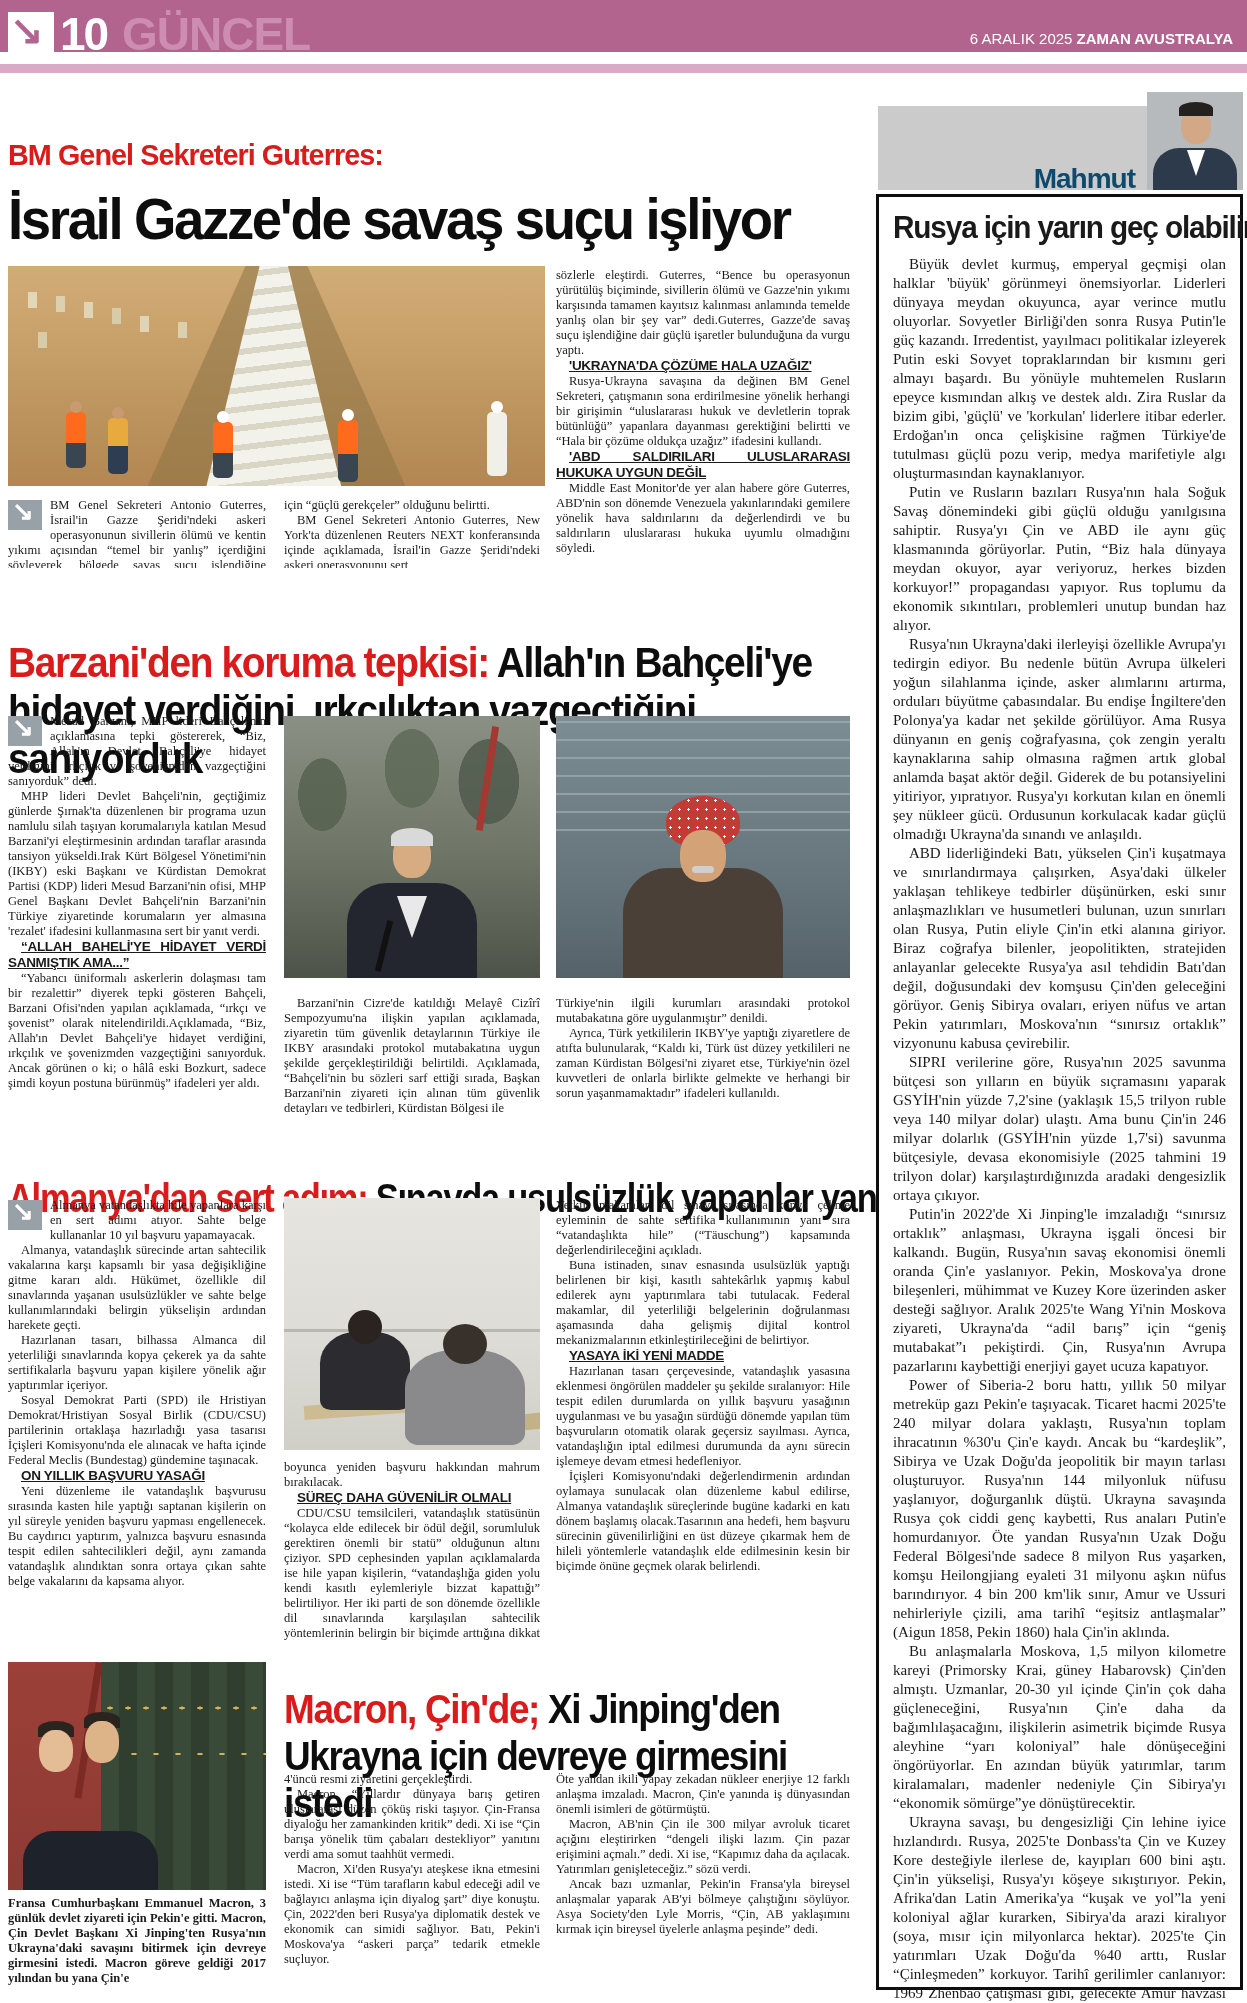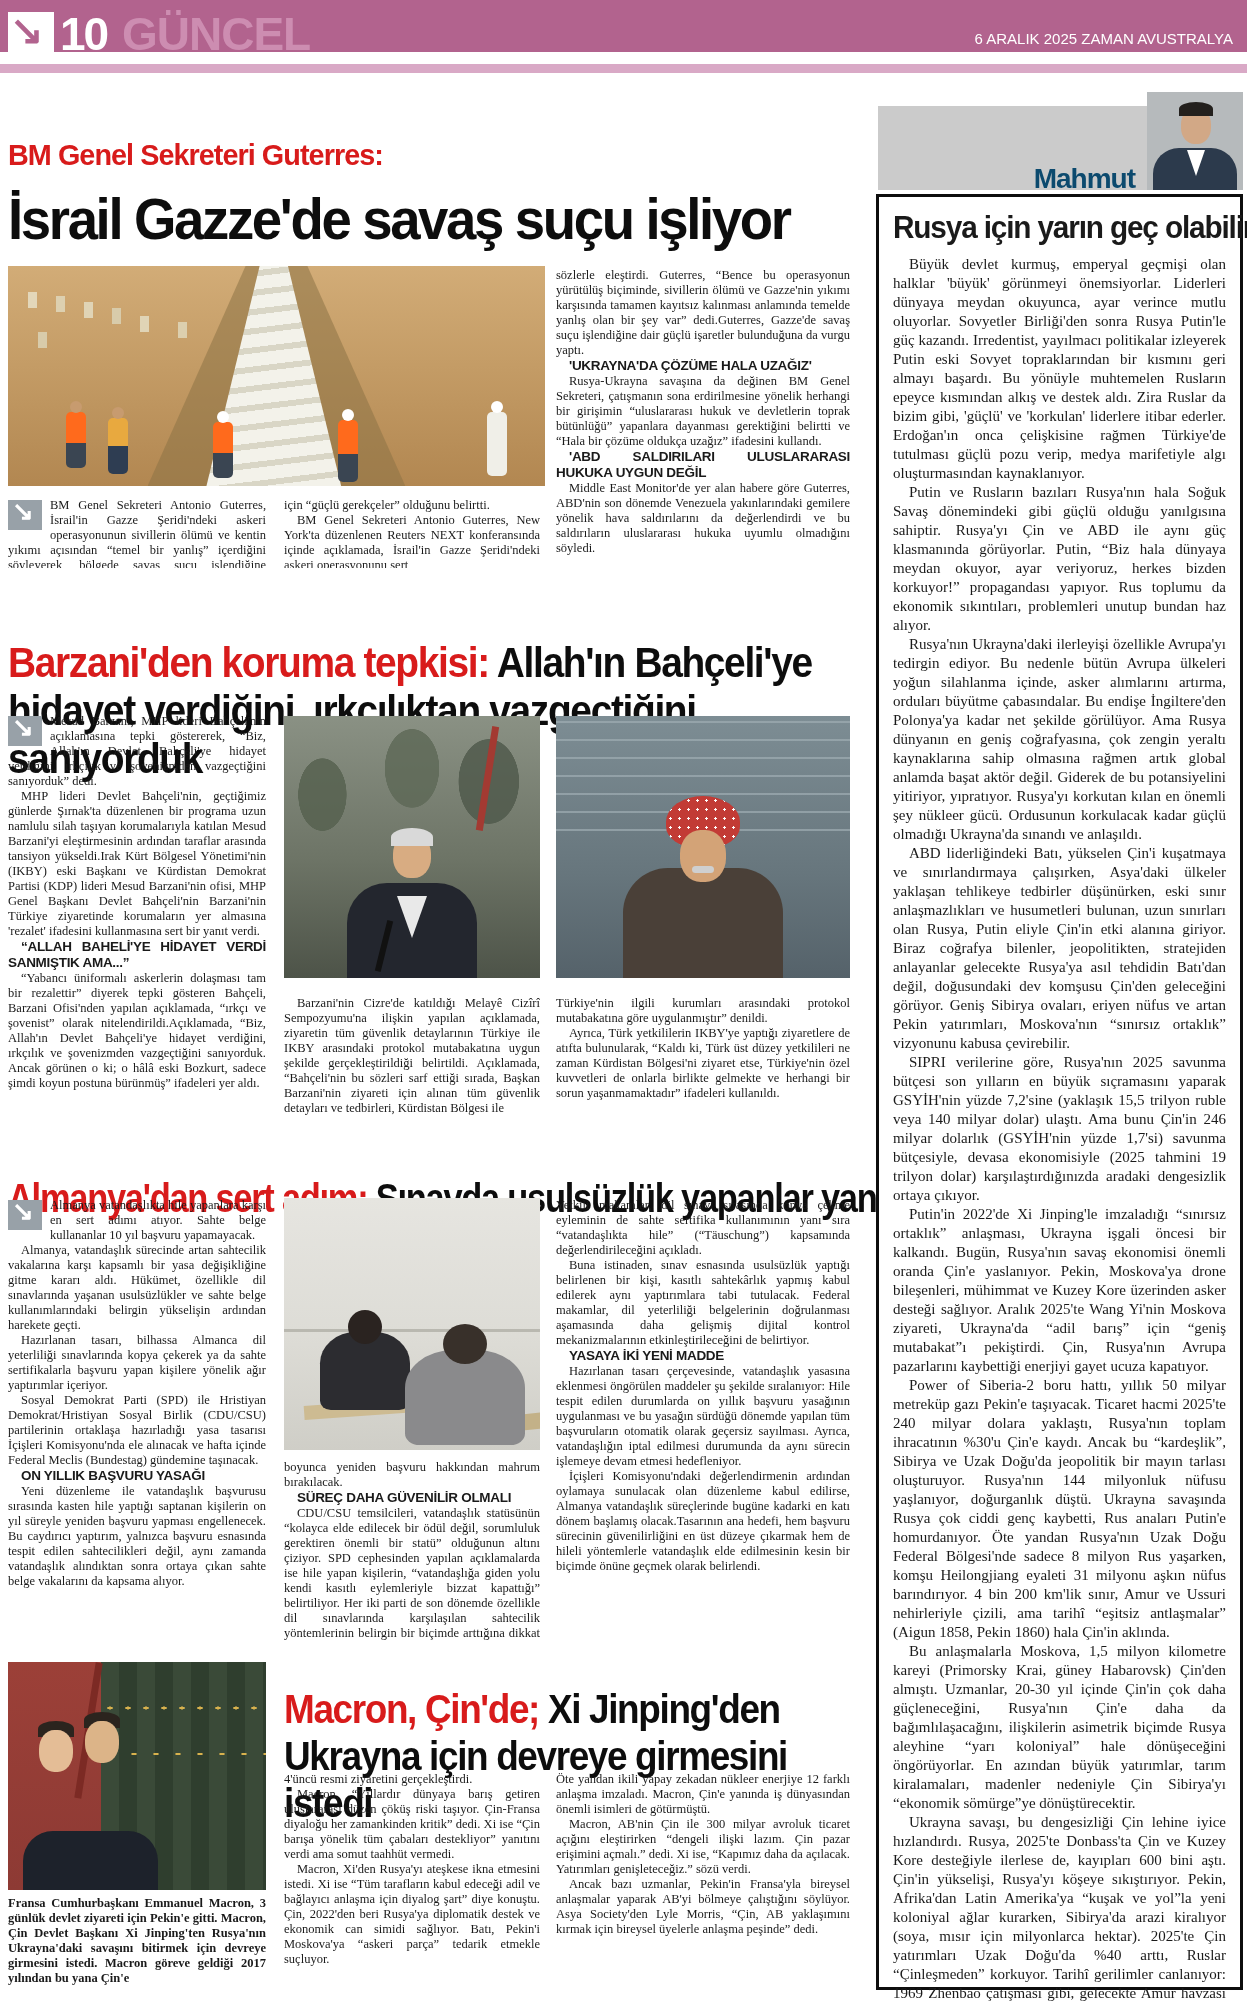--- a/index.html
+++ b/index.html
@@ -6,34 +6,34 @@
   .page{position:relative;width:1247px;height:2003px;background:#fff;overflow:hidden;
         font-family:"Liberation Serif",serif;color:#1a1a1a;}
   
   .bar{position:absolute;left:0;top:8;width:1247px;height:52px;text-align:right;}
   .strip{position:absolute;left:0;top:64px;width:1247px;height:9px;}
   .mast-logo{position:absolute;left:8px;top:12px;width:46px;height:44px;background:#fff;}
   .mast-logo::before{content:"\2198";position:absolute;left:2px;top:-4px;font:900 40px/44px "Liberation Sans",sans-serif;}
   .pgnum{position:absolute;left:60px;top:10px;font:800 46px/48px "Liberation Sans",sans-serif;color:#fff;letter-spacing:-2px;}
   .secname{position:absolute;left:122px;top:10px;font:800 46px/48px "Liberation Sans",sans-serif;letter-spacing:-1px;}
   .dateline{position:absolute;right:14px;top:30px;font:400 15px/18px "Liberation Sans",sans-serif;color:#fff;}
-  .dateline b{font-weight:400;}
+  .dateline b{font-weight:700;}
   
   .kicker{position:absolute;font:800 30px/32px "Liberation Sans",sans-serif;color:#d81b1b;
           letter-spacing:-1px;transform:scaleX(.96);transform-origin:0 0;white-space:nowrap;}
   .h-main{position:absolute;font:800 58px/60px "Liberation Sans",sans-serif;color:#0d0d0d;
           letter-spacing:-2.5px;transform:scaleX(.94);transform-origin:0 0;white-space:nowrap;}
   .h-sec{position:absolute;font:800 43px/48px "Liberation Sans",sans-serif;color:#0d0d0d;
          letter-spacing:-1.5px;transform-origin:0 0;}
   .h-sec .red{color:#d81b1b;}
   
   .col{position:absolute;font:400 12.5px/15px "Liberation Serif",serif;text-align:justify;overflow:hidden;}
   .col p{margin:0;text-indent:13px;}
   .col p.noind{text-indent:0;}
-  .sh{font:700 13.5px/16px "Liberation Sans",sans-serif;letter-spacing:-0.3px;margin:1px 0;text-indent:0;}
+  .sh{font:700 13.5px/16px "Liberation Sans",sans-serif;letter-spacing:-0.3px;margin:1px 0;text-indent:0;text-decoration:underline;}
   .dm{float:left;width:34px;height:30px;background:#98a1a8;margin:2px 8px 2px 0;position:relative;}
   .dm::before{content:"\2198";position:absolute;left:4px;top:-4px;font:900 26px/30px "Liberation Sans",sans-serif;color:#fff;}
   .capb{font-weight:700;}
   
   .photo{position:absolute;overflow:hidden;}
   .ph-gaza{background:linear-gradient(180deg,#d2ac77 0%,#c49c66 45%,#b28751 100%);}
   .trench{position:absolute;left:33%;top:0;width:33%;height:100%;
           background:repeating-linear-gradient(173deg,#f3f2ea 0 13px,#d9d6c6 13px 19px);
           clip-path:polygon(42% 0,58% 0,88% 100%,12% 100%);}
   .trench-sh{position:absolute;left:26%;top:0;width:48%;height:100%;background:#8d7345;opacity:.55;

